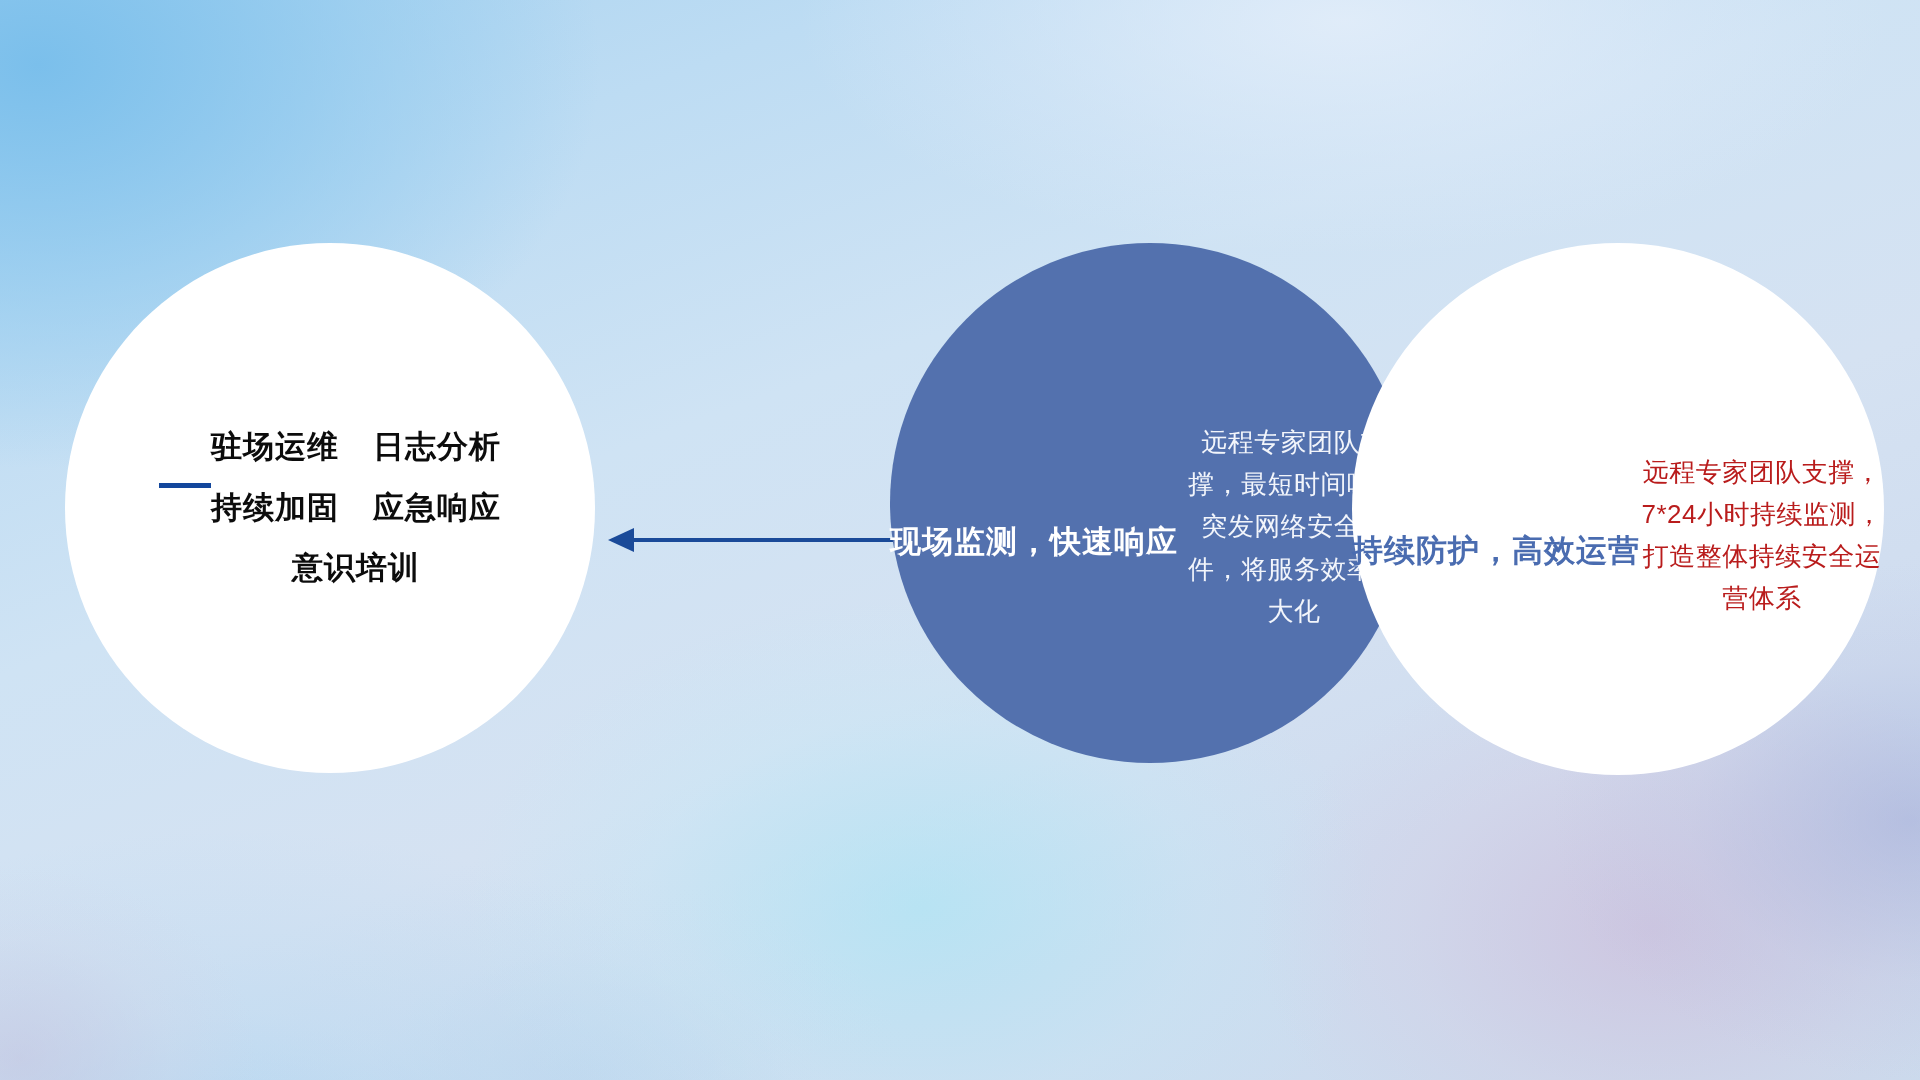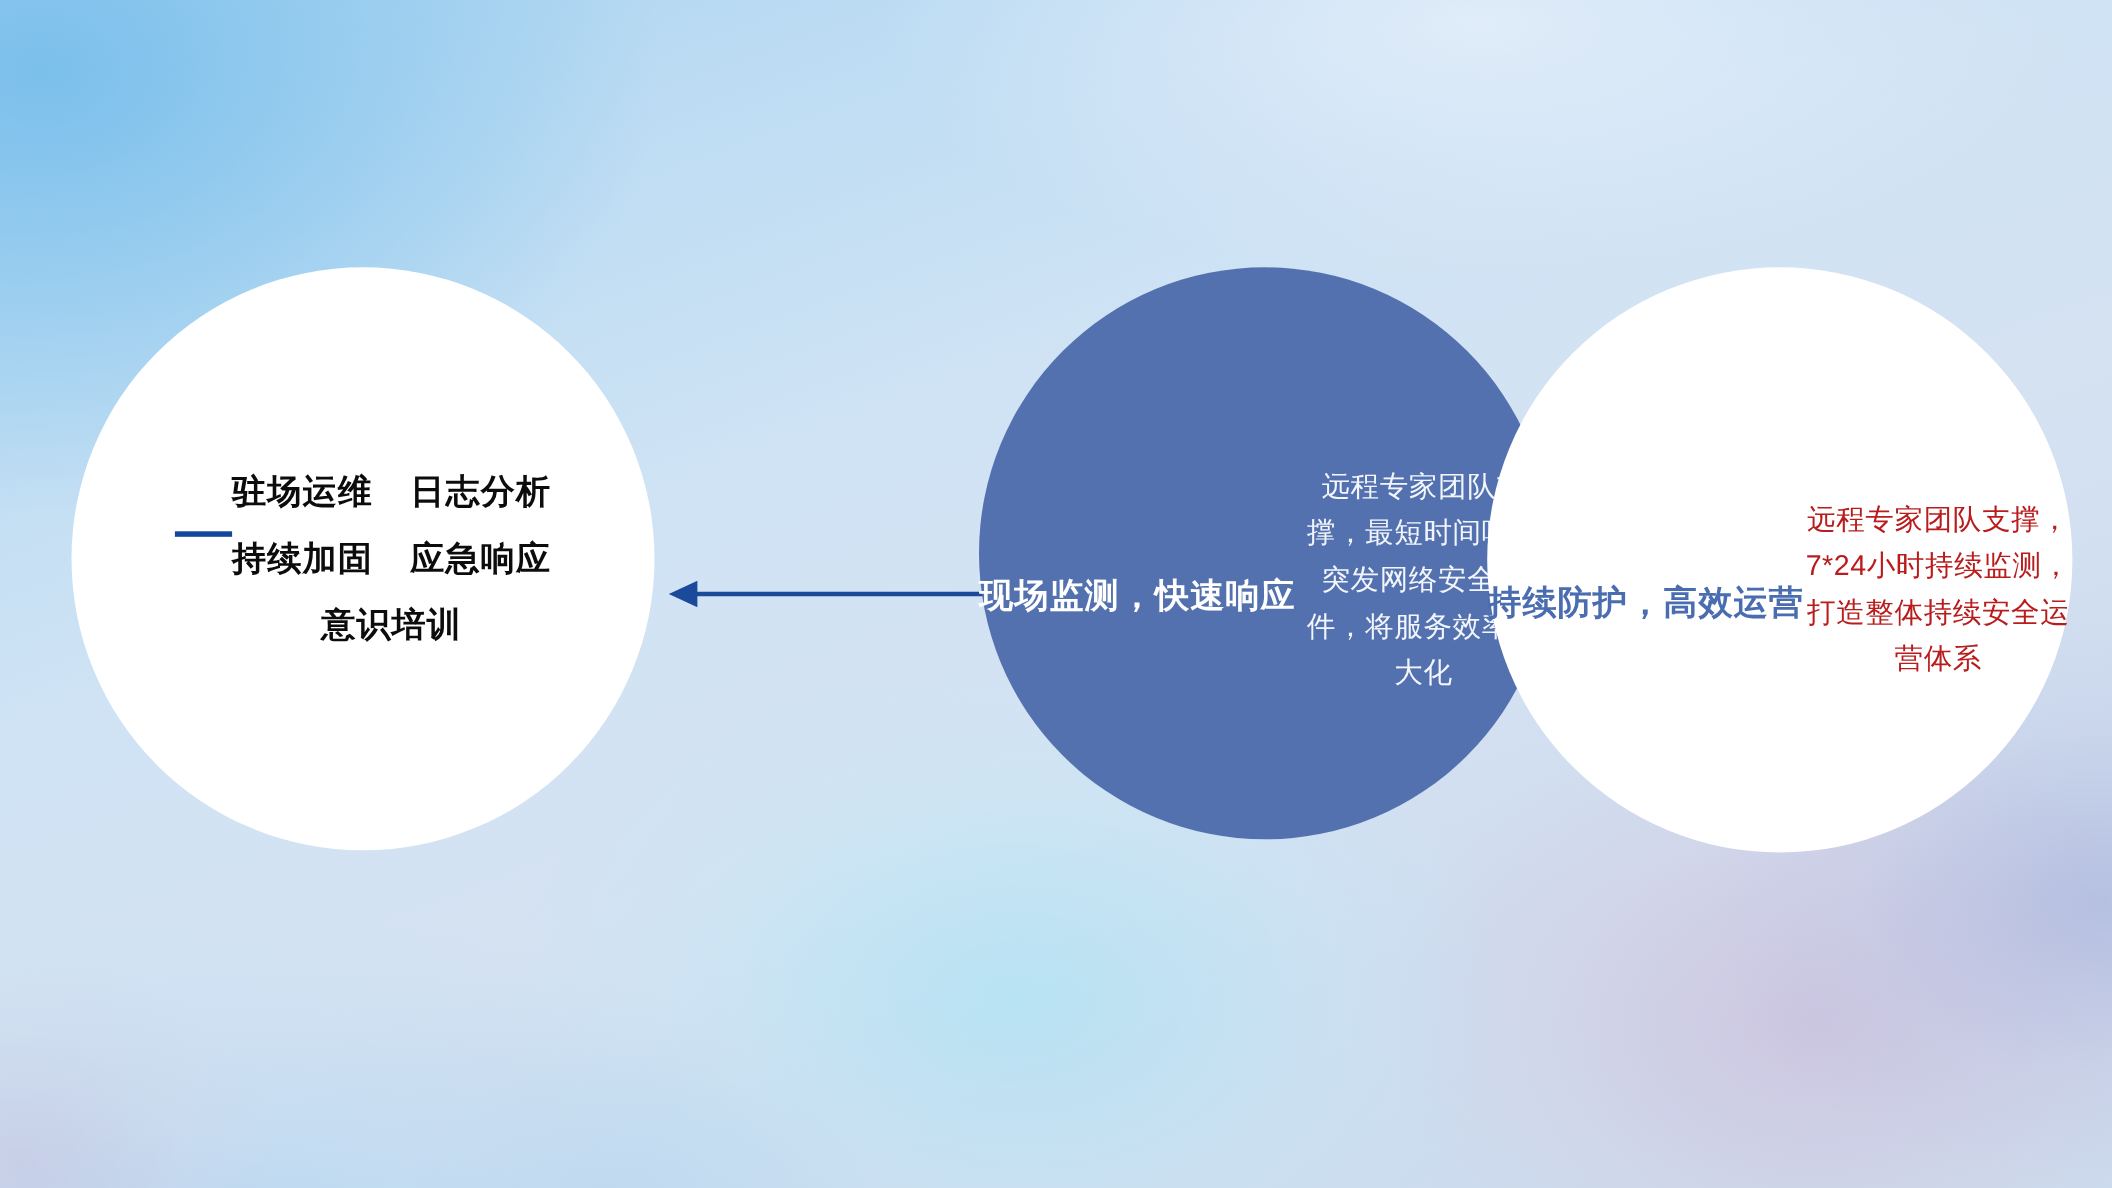--- a/index.html
+++ b/index.html
@@ -172,21 +172,20 @@
 
   
   .r-title {
     margin-top:85px;
     font-size:31px;
     font-weight:bold;
     color:#4a6cb0;
     letter-spacing:1px;
     line-height:1.3;
     white-space:nowrap;
-    font-family:Liberation Mono, monospace;
   }
   .r-body {
     margin-top:52px;
     width:410px;
     font-size:26px;
     color:#b91c1c;
     line-height:1.62;
     letter-spacing:0.5px;
     text-align:center;
   }

